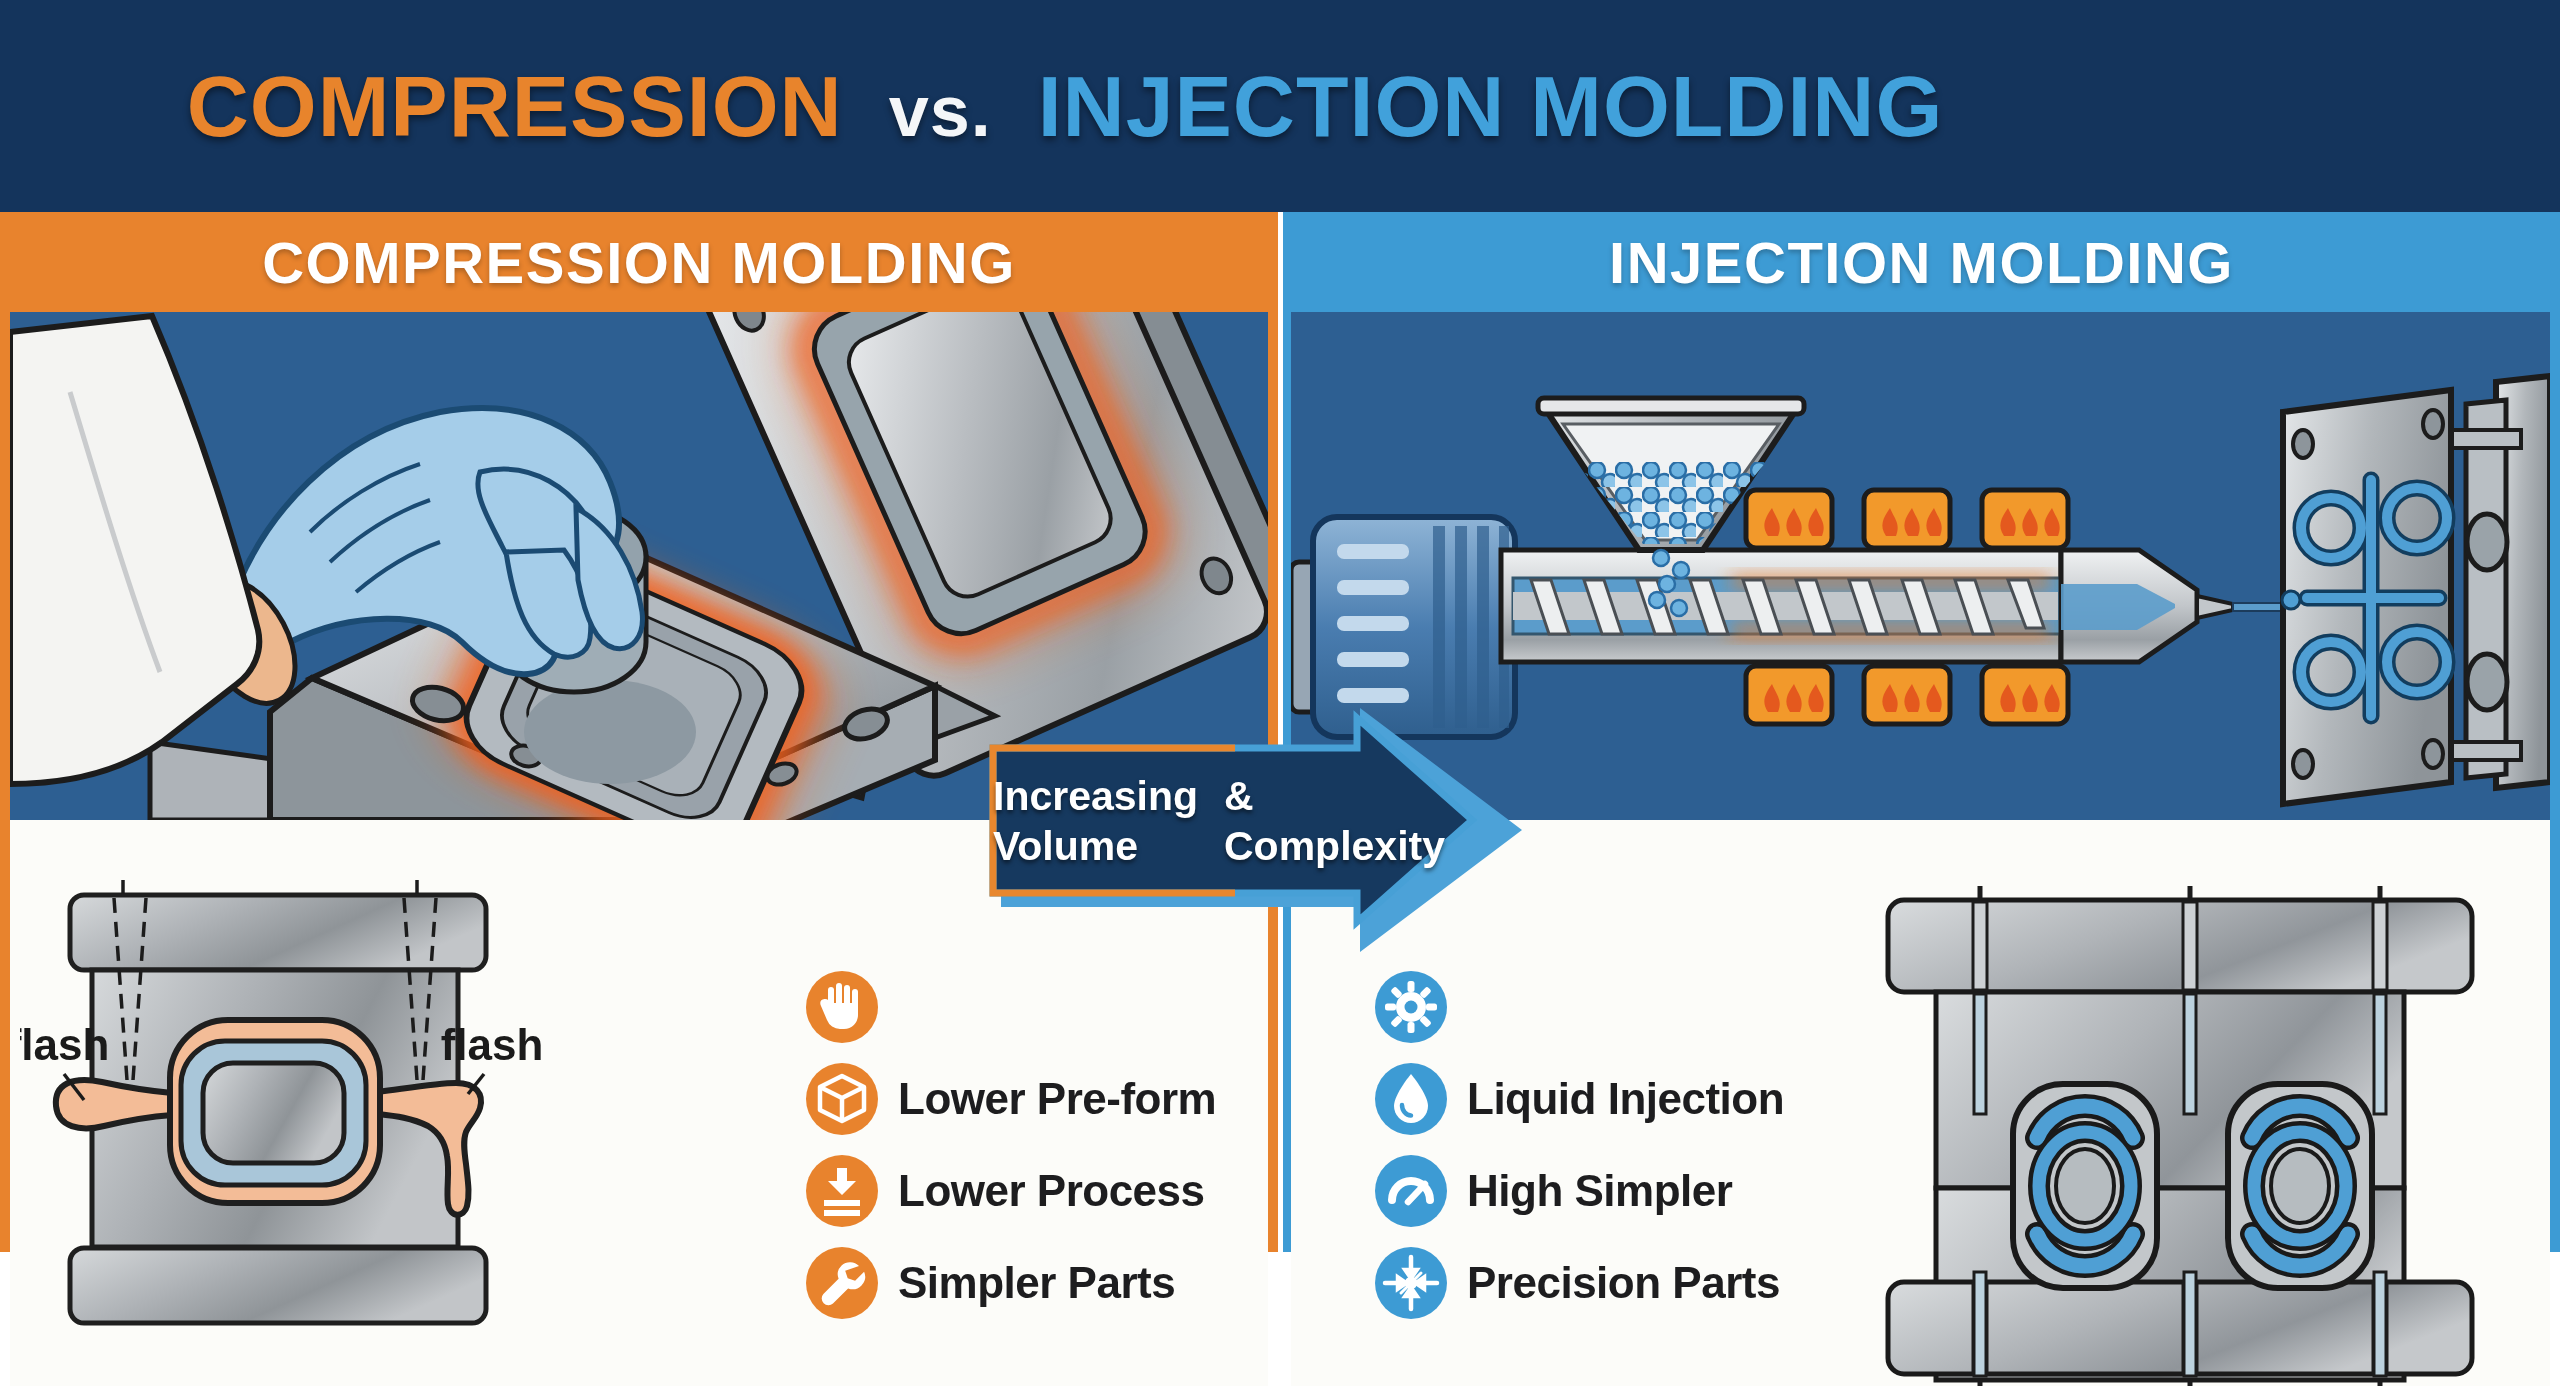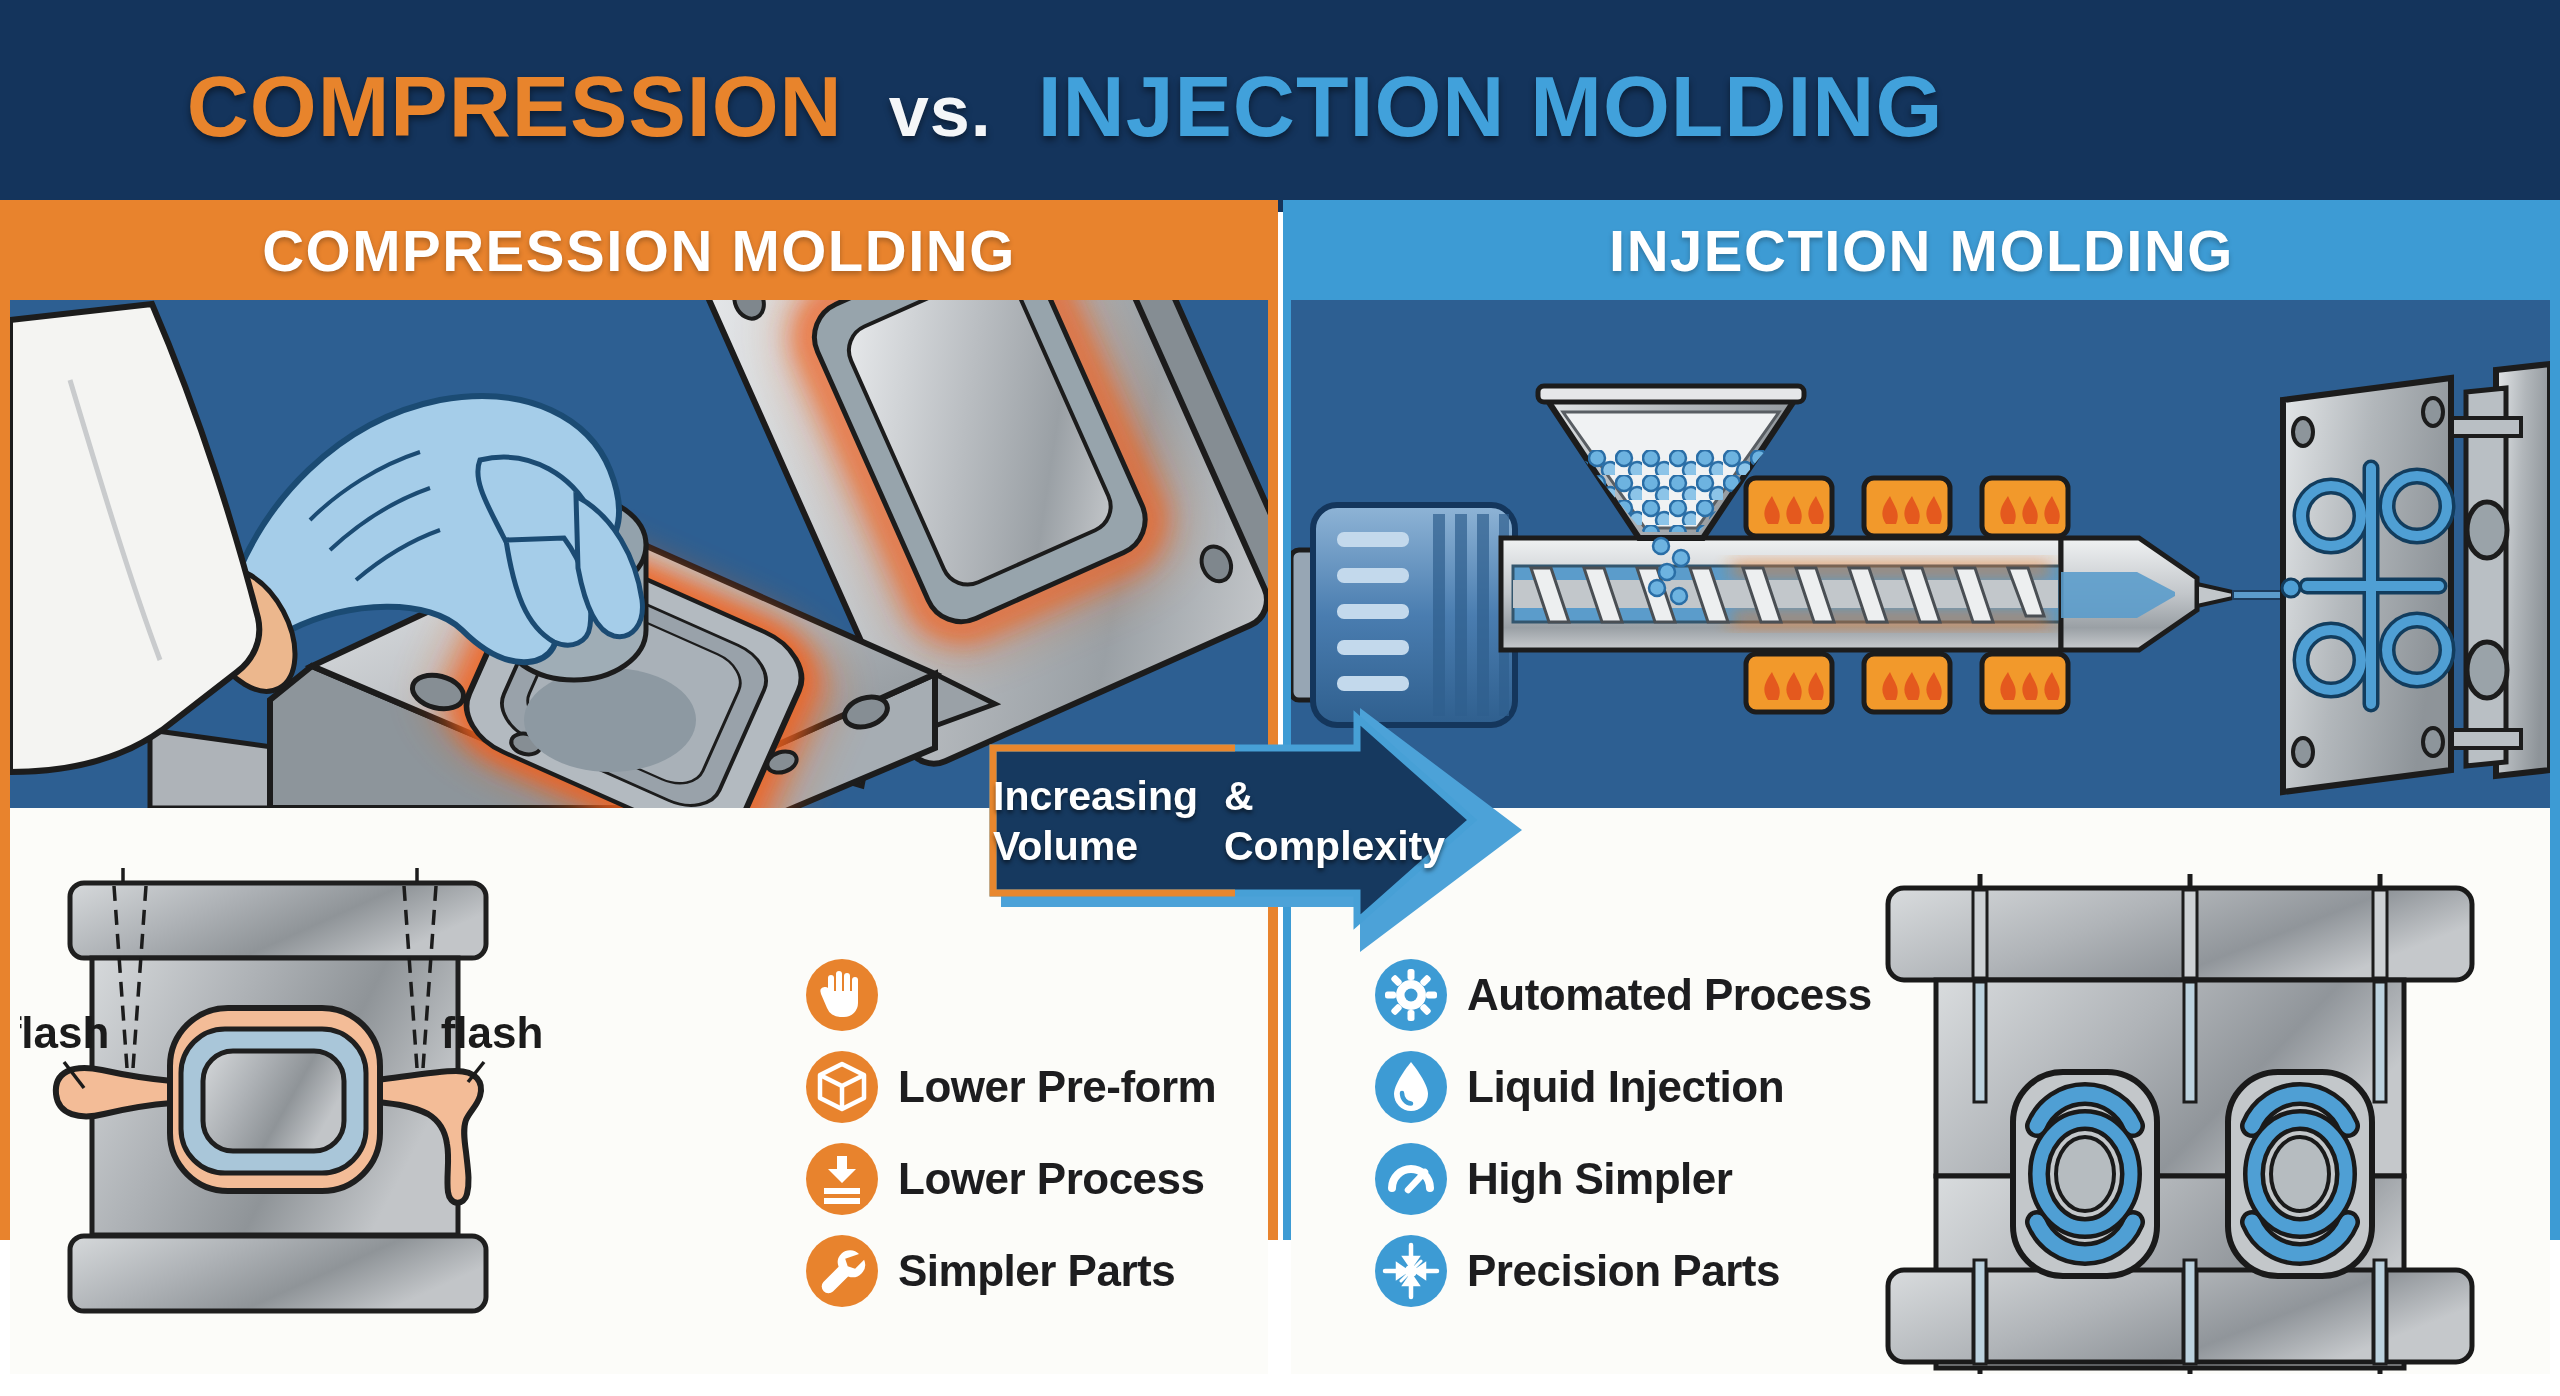--- a/index.html
+++ b/index.html
@@ -15,21 +15,21 @@
     padding-right:430px;
   }
   .title{
     font-size:86px;font-weight:700;letter-spacing:1px;white-space:nowrap;
     text-shadow:0 4px 7px rgba(0,0,0,.45);
   }
   .title .t-orange{color:#E8842C;}
   .title .t-white{color:#F4F6F8;font-size:72px;}
   .title .t-blue{color:#41A1DB;}
   
-  .panel{position:absolute;top:200px;height:1040px;}
+  .panel{position:absolute;top:212px;height:1040px;}
   .panel-left{left:0;width:1278px;background:#E8832D;}
   .panel-right{left:1283px;width:1277px;background:#3D9BD4;}
   .band{
     position:absolute;left:0;top:0;width:100%;height:100px;
     display:flex;align-items:center;justify-content:center;
     color:#ffffff;font-size:58px;font-weight:700;letter-spacing:1.5px;
     text-shadow:0 3px 5px rgba(0,0,0,.25);
   }
   .illus{position:absolute;top:100px;background:#2D5F92;overflow:hidden;}
   .panel-left  .illus{left:10px;width:1258px;height:508px;}
@@ -408,21 +408,20 @@
               <rect x="32.5" y="10" width="7" height="11" rx="2.5" transform="rotate(90 36 36)"></rect>
               <rect x="32.5" y="10" width="7" height="11" rx="2.5" transform="rotate(135 36 36)"></rect>
               <rect x="32.5" y="10" width="7" height="11" rx="2.5" transform="rotate(180 36 36)"></rect>
               <rect x="32.5" y="10" width="7" height="11" rx="2.5" transform="rotate(225 36 36)"></rect>
               <rect x="32.5" y="10" width="7" height="11" rx="2.5" transform="rotate(270 36 36)"></rect>
               <rect x="32.5" y="10" width="7" height="11" rx="2.5" transform="rotate(315 36 36)"></rect>
               <circle cx="36" cy="36" r="15"></circle>
                 <circle cx="36" cy="36" r="6.5" fill="#3D9BD4"></circle>
             </g>
           </svg>
-          <span class="feature-label">Automated Process</span>
         </div>
         <div class="feature-row">
           <svg class="icon-circle" viewBox="0 0 72 72">
             <circle cx="36" cy="36" r="36" fill="#3D9BD4"></circle>
             <path fill="#fff" d="M36 11 C36 11 19 31.5 19 43 a17 17 0 0 0 34 0 C53 31.5 36 11 36 11 Z"></path>
             <path d="M27 42 a9.5 10.5 0 0 0 9 10.5" fill="none" stroke="#3D9BD4" stroke-width="4.5" stroke-linecap="round"></path>
           </svg>
           <span class="feature-label">Liquid Injection</span>
         </div>
         <div class="feature-row">

